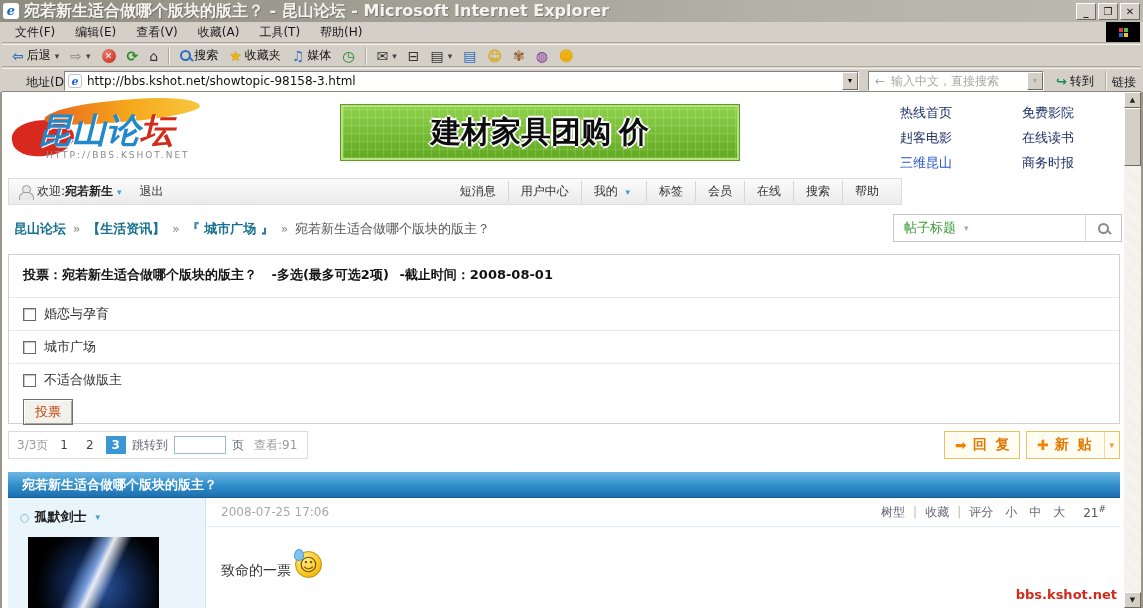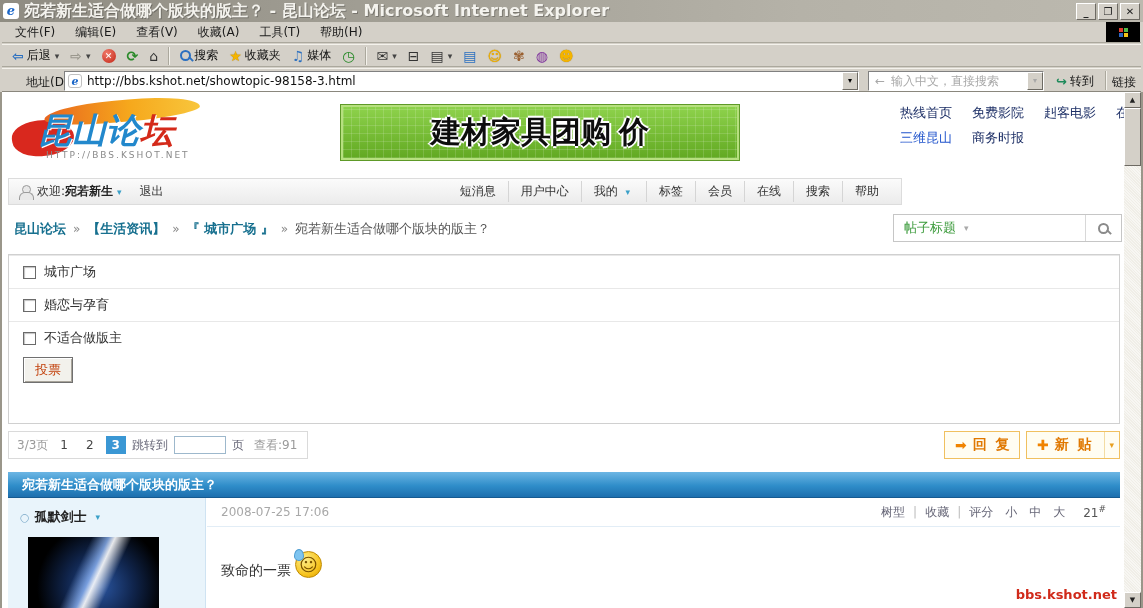--- a/index.html
+++ b/index.html
@@ -85,21 +85,21 @@
     display:flex; align-items:center; justify-content:center; gap:8px; cursor:pointer; overflow:hidden; }
   .banner::before { content:""; position:absolute; inset:0;
     background:repeating-linear-gradient(0deg,rgba(255,255,255,.14) 0 1px,transparent 1px 8px),
                repeating-linear-gradient(90deg,rgba(255,255,255,.14) 0 1px,transparent 1px 8px); }
   .banner-text { position:relative; font-weight:900; font-size:30px; color:#0d0d0d;
     text-shadow:-2px 0 0 #fff,2px 0 0 #fff,0 -2px 0 #fff,0 2px 0 #fff; white-space:nowrap; }
   .banner-hl { position:relative; font-weight:900; font-style:italic; font-size:40px; color:#e01010;
     text-shadow:-2px 0 0 #fff,2px 0 0 #fff,0 -2px 0 #fff,0 2px 0 #fff; white-space:nowrap; }
 
   .hlinks { position:absolute; left:898px; top:12px; width:224px; display:grid;
-    grid-template-columns:1fr 1fr 1fr 1fr; row-gap:7px; column-gap:20px; }
+    grid-template-columns:1fr 1fr; row-gap:7px; column-gap:20px; }
   .hlink { color:#1d2f66; font-size:13px; white-space:nowrap; cursor:pointer; }
   .hlink.bluelink { color:#2255cc; }
 
   
   .userbar { position:absolute; left:6px; top:86px; width:894px; height:27px;
     background:linear-gradient(#fbfbfb,#ebebeb); border:1px solid #dcdcdc;
     display:flex; align-items:center; padding:0 10px; color:#333; }
   .person { position:relative; width:13px; height:14px; margin-right:5px; }
   .person::before { content:""; position:absolute; left:3px; top:0; width:7px; height:7px; border-radius:50%;
     background:#e8e8e8; border:1px solid #9a9a9a; }
@@ -365,27 +365,32 @@
       <div class="tsearch">
         <span class="cat">帖子标题</span>
         <span class="cat-dd">▾</span>
         <span class="mag">
             <span class="lens graylens"></span>
           </span>
       </div>
     </div>
 
     <div class="pollbox">
+      <div class="poll-head">
+        <span>投票：</span><span>宛若新生适合做哪个版块的版主？</span>
+        <span class="gap">-多选(最多可选2项)</span>
+        <span class="gap2">-截止时间：2008-08-01</span>
+      </div>
+      <div class="poll-opt">
+        <span class="cb"></span>
+        <span class="opt-label">婚恋与孕育</span>
+      </div>
       <div class="poll-opt">
         <span class="cb"></span>
         <span class="opt-label">城市广场</span>
-      </div>
-      <div class="poll-opt">
-        <span class="cb"></span>
-        <span class="opt-label">婚恋与孕育</span>
       </div>
       <div class="poll-opt">
         <span class="cb"></span>
         <span class="opt-label">不适合做版主</span>
       </div>
       <button class="vote-btn">投票</button>
     </div>
 
     <div class="pagebar">
       <div class="pagebox">

